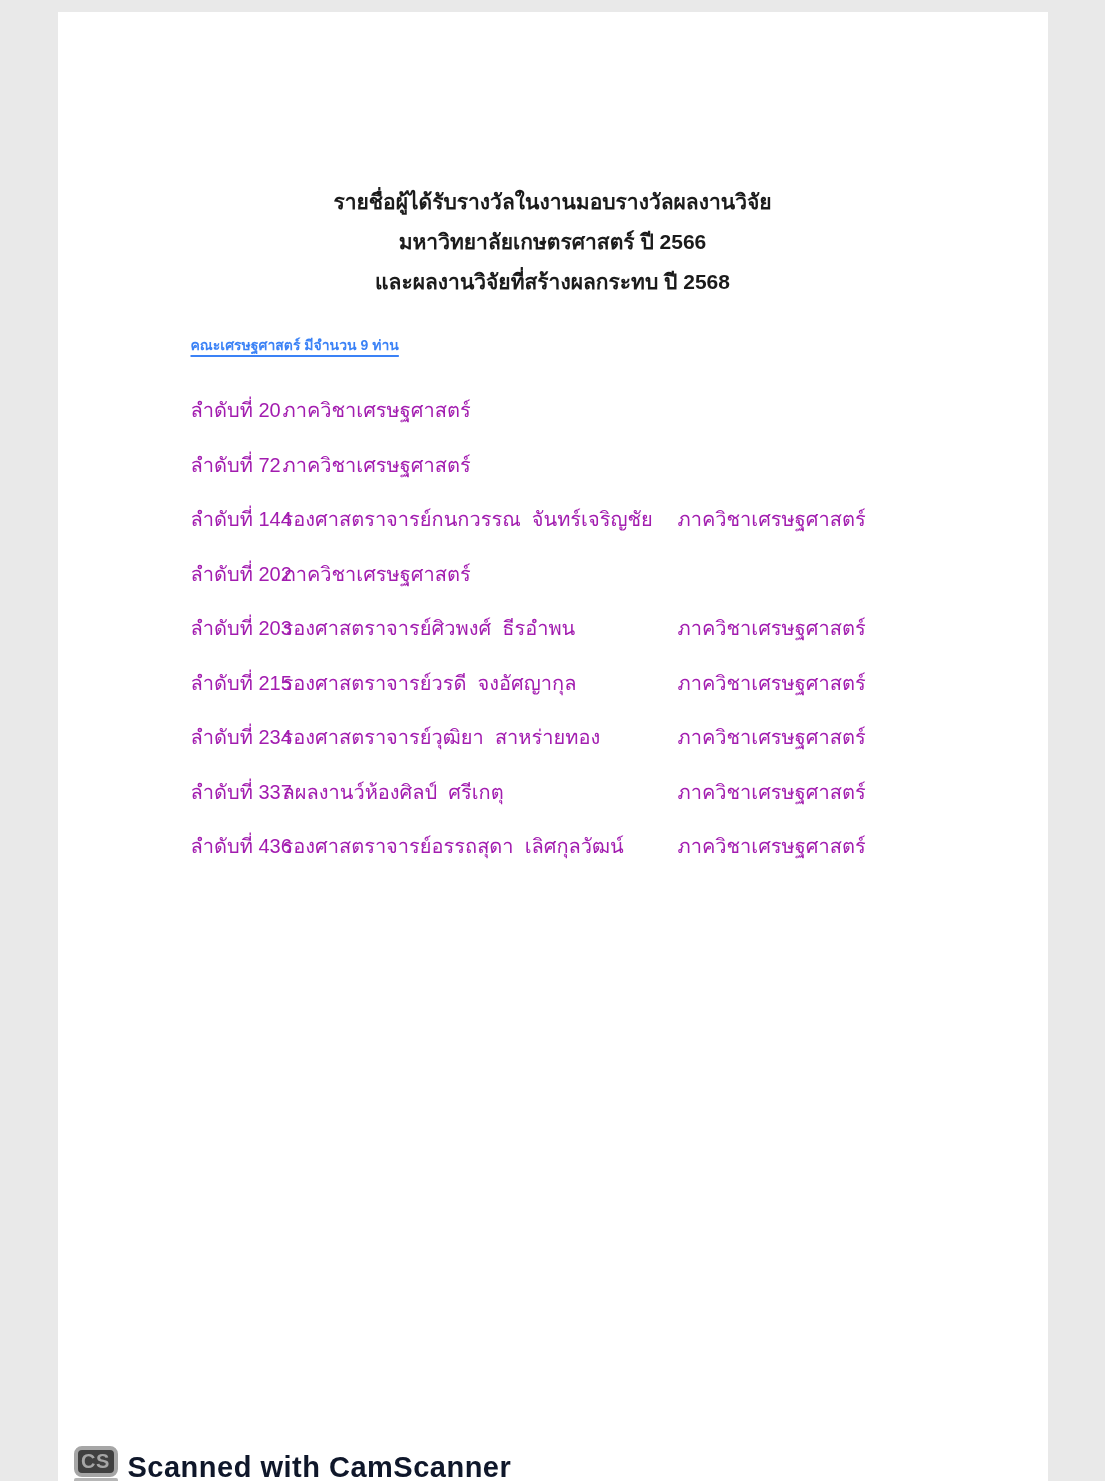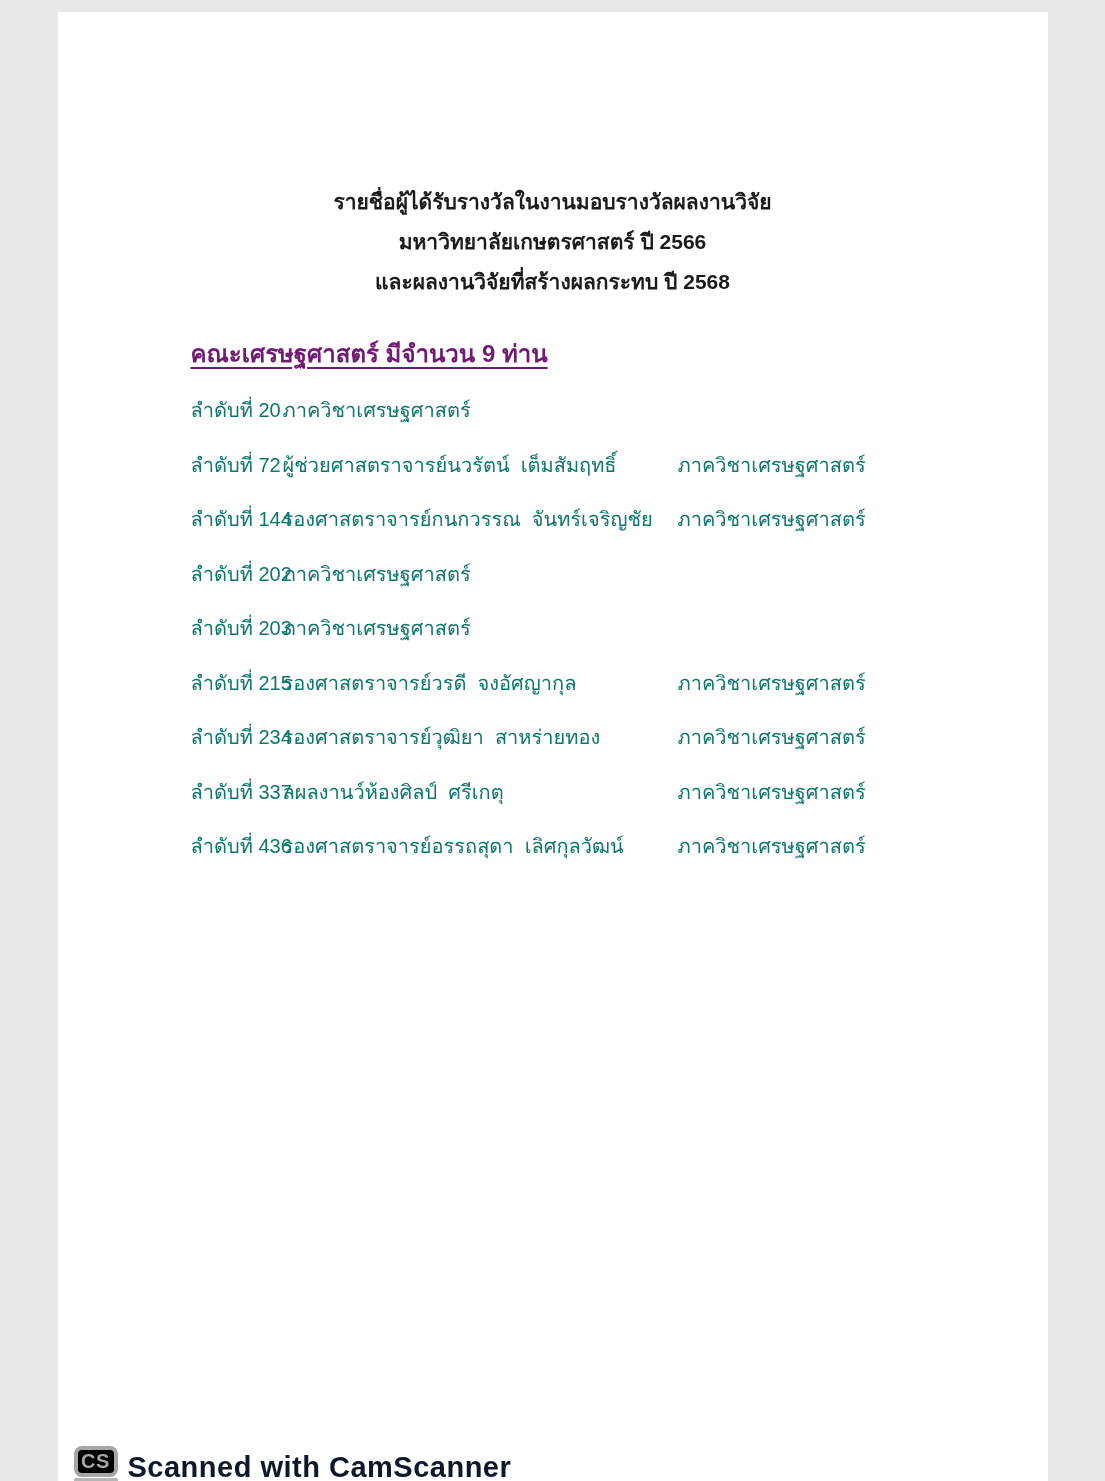--- a/index.html
+++ b/index.html
@@ -28,60 +28,60 @@
     line-height: 40px;
     color: #1b1b1b;
   }
 
   
   .section-heading {
     position: absolute;
     top: 322px;
     left: 133px;
     font-weight: bold;
-    font-size: 24px;
-    color: #701a75;
+    font-size: 14px;
+    color: #3b82f6;
     text-decoration: underline;
     text-underline-offset: 5px;
     text-decoration-thickness: 2px;
   }
 
   
   .recipient-list {
     position: absolute;
     top: 382px;
     left: 133px;
     right: 40px;
   }
   .recipient-row {
     display: grid;
     grid-template-columns: 92px 395px 1fr;
     align-items: start;
     height: 54.5px;
     font-size: 20px;
-    color: #0f766e;
+    color: #a21caf;
   }
   .recipient-row .cell { white-space: pre; overflow: visible; }
 
   
   .footer {
     position: absolute;
     left: 16px;
     bottom: 5px;
     display: flex;
     align-items: center;
     gap: 10px;
   }
   .cs-logo { display: flex; flex-direction: column; align-items: center; }
   .cs-box {
     width: 44px;
     height: 31px;
     border: 4px solid #a6a6a6;
     border-radius: 8px;
-    background: #000000;
+    background: #404040;
     display: flex;
     align-items: center;
     justify-content: center;
     font-weight: bold;
     font-size: 20px;
     letter-spacing: 0.5px;
     color: #a6a6a6;
   }
   .cs-base {
     width: 44px;
@@ -111,37 +111,37 @@
   <div class="section-heading">คณะเศรษฐศาสตร์ มีจำนวน 9 ท่าน</div>
 
   <div class="recipient-list">
     <div class="recipient-row">
       <span class="cell">ลำดับที่ 20</span>
       <span class="cell">ภาควิชาเศรษฐศาสตร์</span>
     </div>
 
     <div class="recipient-row">
       <span class="cell">ลำดับที่ 72</span>
-      <span class="cell">ผู้ช่วยศาสตราจารย์นวรัตน์  เต็มสัมฤทธิ์</span>
       <span class="cell">ภาควิชาเศรษฐศาสตร์</span>
     </div>
 
     <div class="recipient-row">
       <span class="cell">ลำดับที่ 144</span>
       <span class="cell">รองศาสตราจารย์กนกวรรณ  จันทร์เจริญชัย</span>
       <span class="cell">ภาควิชาเศรษฐศาสตร์</span>
     </div>
 
     <div class="recipient-row">
       <span class="cell">ลำดับที่ 202</span>
       <span class="cell">ภาควิชาเศรษฐศาสตร์</span>
     </div>
 
     <div class="recipient-row">
       <span class="cell">ลำดับที่ 203</span>
+      <span class="cell">รองศาสตราจารย์ศิวพงศ์  ธีรอำพน</span>
       <span class="cell">ภาควิชาเศรษฐศาสตร์</span>
     </div>
 
     <div class="recipient-row">
       <span class="cell">ลำดับที่ 215</span>
       <span class="cell">รองศาสตราจารย์วรดี  จงอัศญากุล</span>
       <span class="cell">ภาควิชาเศรษฐศาสตร์</span>
     </div>
 
     <div class="recipient-row">

